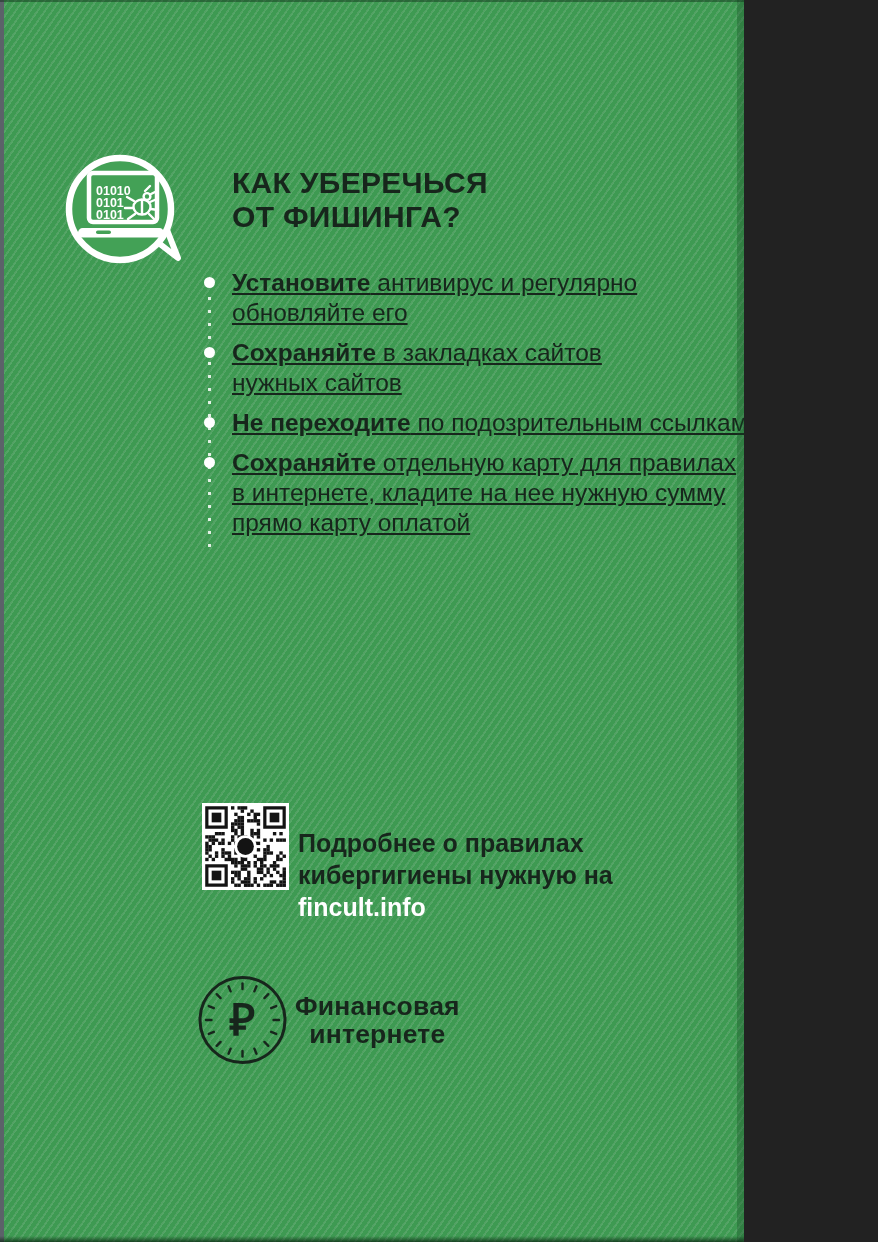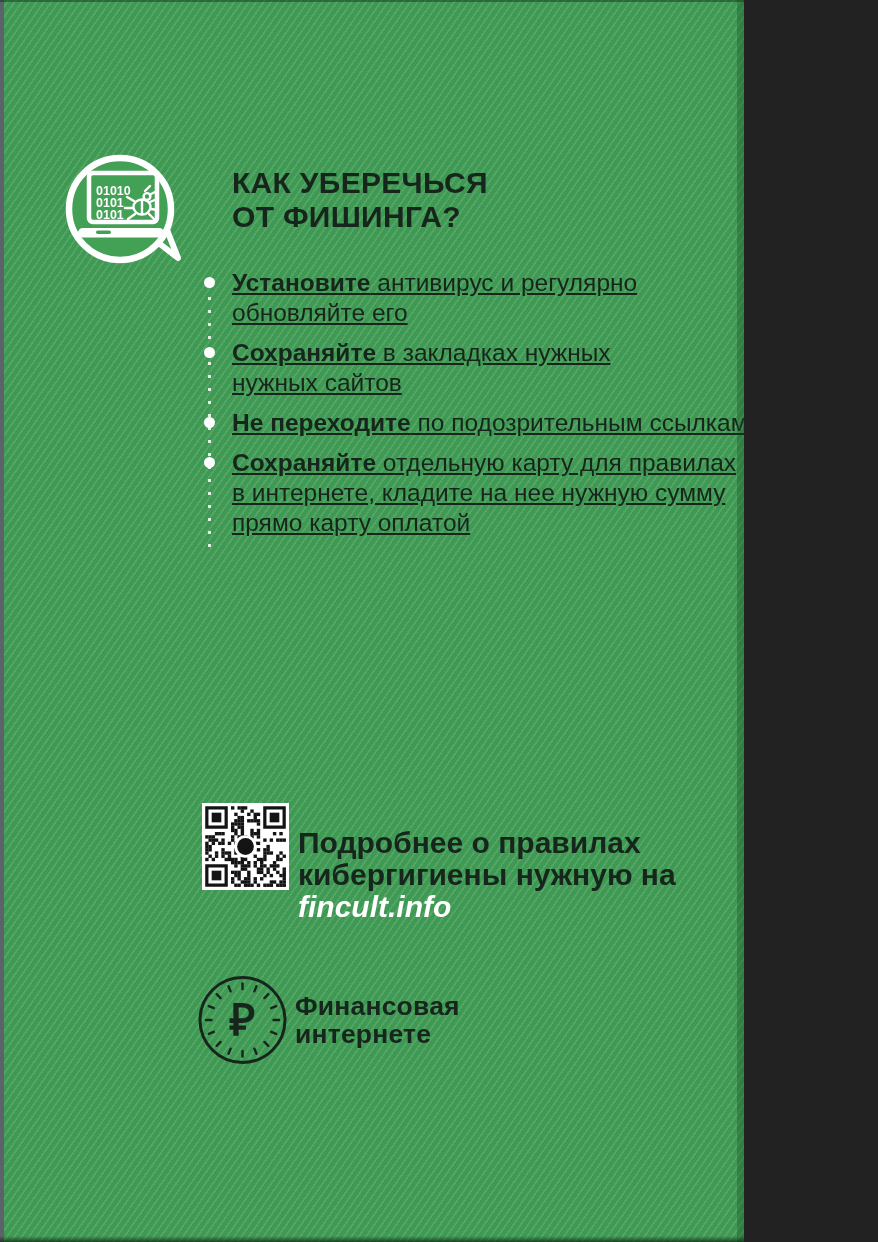--- a/index.html
+++ b/index.html
@@ -35,29 +35,29 @@
   .tip .lead{font-weight:bold;}
   .tip::before{
     content:"";position:absolute;left:-28px;top:9px;width:11px;height:11px;
     border-radius:50%;background:var(--white);
   }
   
   .qr-box{position:absolute;left:202px;top:803px;width:87px;height:87px;}
   .qr-box svg{display:block;width:100%;height:100%;}
   .qr-text{
     position:absolute;left:298px;top:827px;width:440px;
-    font-size:30px;line-height:32px;font-weight:bold;color:var(--ink);
-  }
-  .qr-text .link{color:var(--white);font-style:italic;}
+    font-size:25px;line-height:32px;font-weight:bold;color:var(--ink);
+  }
+  .qr-text .link{color:var(--white);}
   
   .coin-logo{position:absolute;left:196px;top:974px;width:93px;height:93px;}
   .coin-stroke{stroke:var(--ink);}
   .brand-text{
     position:absolute;left:295px;top:992px;
-    font-size:26.5px;line-height:28px;font-weight:bold;color:var(--ink);letter-spacing:.2px;
+    font-size:26.5px;line-height:28px;font-weight:bold;color:var(--ink);letter-spacing:.2px;text-align:center;
   }
   
   .speck{
     position:absolute;
     background:radial-gradient(ellipse at 45% 45%, #0c2013 0 38%, rgba(18,55,30,.6) 62%, rgba(0,0,0,0) 78%);
     box-shadow:-3px 3px 3px rgba(205,240,205,.22);
   }
   .speck-a{left:803px;top:-4px;width:9px;height:32px;border-radius:40%;transform:rotate(9deg);}
   .speck-b{left:789px;top:31px;width:14px;height:18px;border-radius:55% 45% 50% 50%;transform:rotate(-12deg);}
   .speck-c{left:811px;top:61px;width:15px;height:21px;border-radius:45% 55% 50% 50%;transform:rotate(8deg);}
@@ -104,21 +104,21 @@
   </h1>
 
   <div class="dotted-line"></div>
 
   <ul class="tips">
     <li class="tip">
       <b class="lead">Установите</b><span> антивирус и регулярно</span>
       <span class="blk">обновляйте его</span>
     </li>
     <li class="tip">
-      <b class="lead">Сохраняйте</b><span> в закладках нужных</span>
+      <b class="lead">Сохраняйте</b><span> в закладках сайтов</span>
       <span class="blk">нужных сайтов</span>
     </li>
     <li class="tip">
       <b class="lead">Не переходите</b><span> по подозрительным ссылкам</span>
     </li>
     <li class="tip">
       <b class="lead">Сохраняйте</b><span> отдельную карту для правилах</span>
       <span class="blk">в интернете, кладите на нее нужную сумму</span>
       <span class="blk">прямо карту оплатой</span>
     </li>

